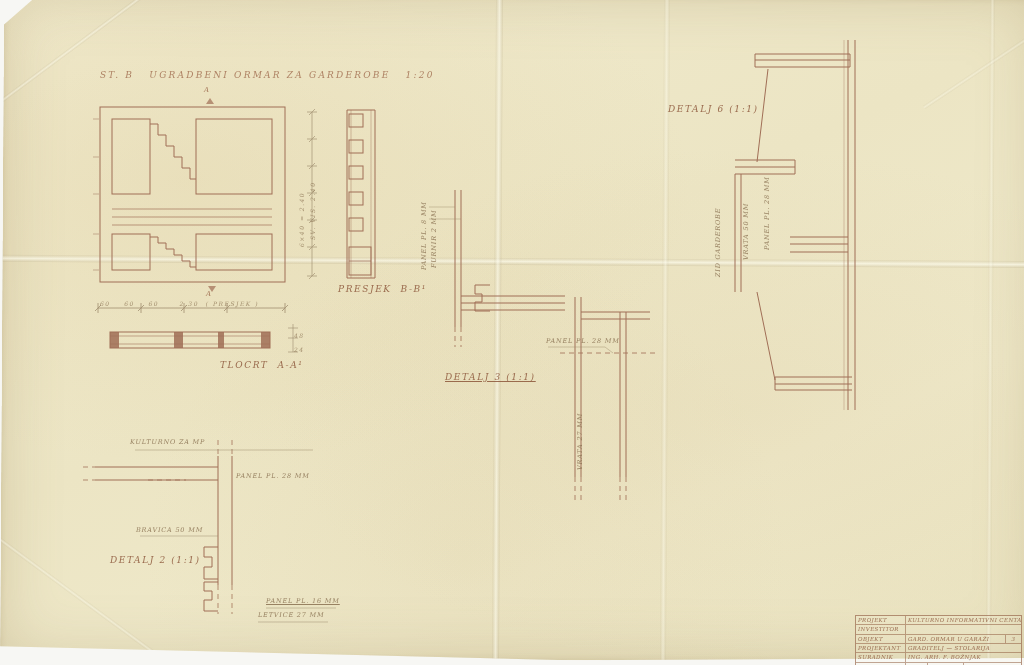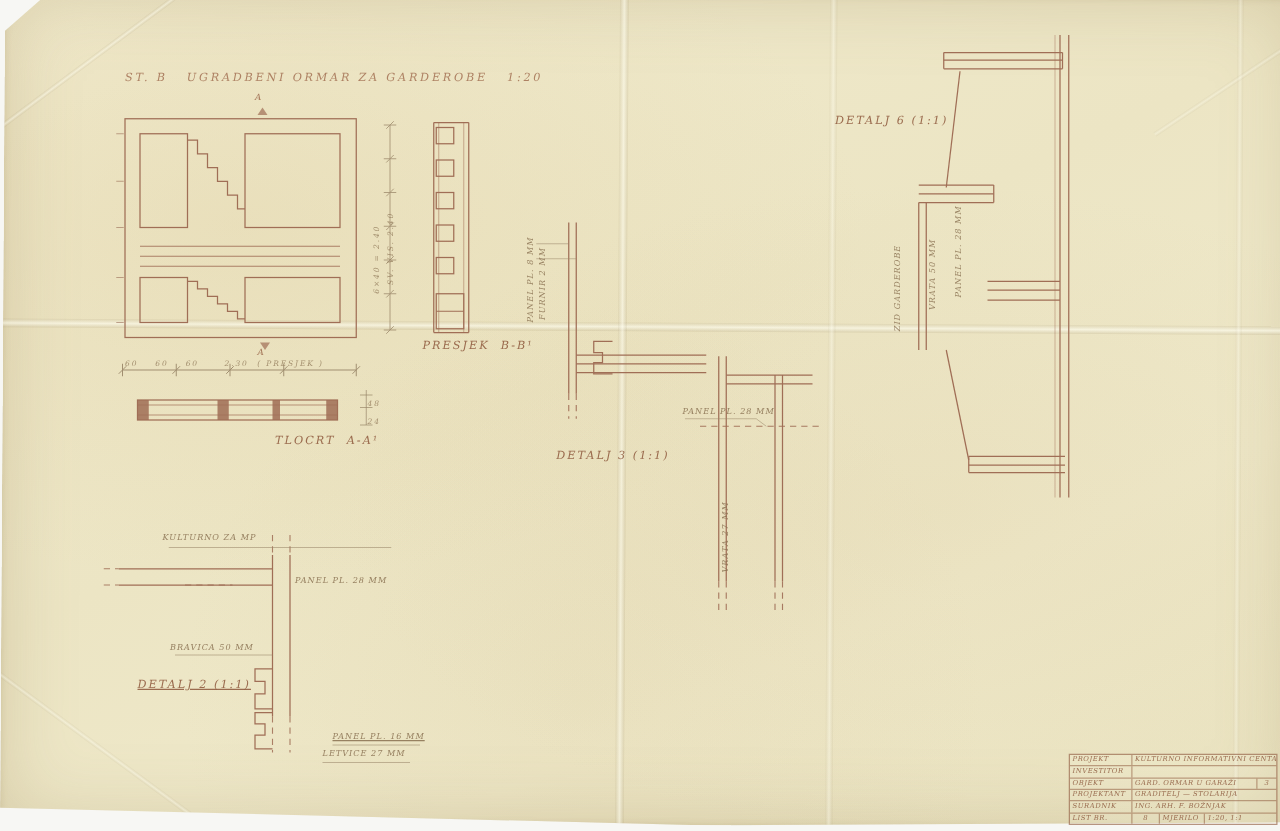--- a/index.html
+++ b/index.html
@@ -24,21 +24,21 @@
     background:linear-gradient(to right,rgba(120,100,58,0.06),rgba(255,255,244,0.35) 50%,rgba(120,100,58,0.08));}
   .crease-v3{top:0;bottom:0;left:986px;width:5px;
     background:linear-gradient(to right,rgba(120,100,58,0.05),rgba(255,255,244,0.3) 50%,rgba(120,100,58,0.07));}
   .crease-d1{left:-70px;top:52px;width:280px;height:4px;transform:rotate(-37deg);
     background:linear-gradient(to bottom,rgba(120,100,58,0.10),rgba(255,255,244,0.4),rgba(120,100,58,0.10));}
   .crease-d2{left:-60px;top:596px;width:260px;height:4px;transform:rotate(36deg);
     background:linear-gradient(to bottom,rgba(120,100,58,0.08),rgba(255,255,244,0.35),rgba(120,100,58,0.08));}
   .crease-d3{left:900px;top:40px;width:240px;height:4px;transform:rotate(-34deg);
     background:linear-gradient(to bottom,rgba(120,100,58,0.07),rgba(255,255,244,0.3),rgba(120,100,58,0.07));}
   
-  .content{position:absolute;left:0;top:0;width:1024px;height:519px;}
+  .content{position:absolute;left:0;top:12px;width:1024px;height:519px;}
   .blk{position:absolute;}
   svg{display:block;overflow:visible;}
   
   .hw{position:absolute;font-style:italic;white-space:pre;color:rgba(148,92,64,0.82);}
   .hw-title{font-size:9px;letter-spacing:2.2px;color:rgba(150,92,62,0.72);}
   .hw-label{font-size:9px;letter-spacing:1.6px;color:rgba(140,86,58,0.85);}
   .hw-small{font-size:6.5px;letter-spacing:0.8px;color:rgba(136,112,80,0.85);}
   .hw-dim{font-size:6px;letter-spacing:1.5px;color:rgba(140,116,84,0.75);}
   .hw-marker{font-size:7px;color:rgba(148,92,64,0.8);}
   .vtext{transform:rotate(-90deg);transform-origin:left top;}
@@ -168,21 +168,21 @@
         <g stroke="#998668" stroke-width="0.6" opacity="0.7" fill="none">
           <path d="M14,30 H40 M14,42 H46"></path>
           <path d="M133,170 h57 l8,6"></path>
         </g>
       </svg>
     </div>
     <div class="hw hw-small vtext" style="left:420px;top:258px;">PANEL PL. 8 MM</div>
     <div class="hw hw-small vtext" style="left:430px;top:256px;">FURNIR 2 MM</div>
     <div class="hw hw-small" style="left:546px;top:325px;">PANEL PL. 28 MM</div>
     <div class="hw hw-small vtext" style="left:576px;top:458px;">VRATA 27 MM</div>
-    <div class="hw hw-label" style="left:445px;top:360px;">DETALJ 3 (1:1)</div>
+    <div class="hw hw-label" style="left:445px;top:360px;text-decoration:underline;">DETALJ 3 (1:1)</div>
 
     <div class="blk" style="left:698px;top:22px;">
       <svg width="175" height="380" viewBox="0 0 175 380">
         <g stroke="#a06e56" fill="none" stroke-width="1">
           <path d="M57,20 H152 M57,26 H152 M57,33 H152"></path>
           <path d="M57,20 V33 M152,20 V33"></path>
           <path d="M150,6 V376 M157,6 V376"></path>
           <path d="M70,35 L59,128"></path>
           <path d="M37,126 H97 M37,133 H97 M37,140 H97"></path>
           <path d="M97,126 V140"></path>
@@ -220,21 +220,21 @@
           <path d="M188,178 H258"></path>
           <path d="M180,192 H250"></path>
         </g>
       </svg>
     </div>
     <div class="hw hw-small" style="left:130px;top:426px;">KULTURNO ZA MP</div>
     <div class="hw hw-small" style="left:236px;top:460px;">PANEL PL. 28 MM</div>
     <div class="hw hw-small" style="left:136px;top:514px;">BRAVICA 50 MM</div>
     <div class="hw hw-small" style="left:266px;top:585px;text-decoration:underline;">PANEL PL. 16 MM</div>
     <div class="hw hw-small" style="left:258px;top:599px;">LETVICE 27 MM</div>
-    <div class="hw hw-label" style="left:110px;top:543px;text-decoration:underline;">DETALJ 2 (1:1)</div>
+    <div class="hw hw-label" style="left:110px;top:543px;">DETALJ 2 (1:1)</div>
 
     <div class="tb">
       <div class="tb-row">
         <div class="tb-cell tb-label">PROJEKT</div>
         <div class="tb-cell tb-value">KULTURNO INFORMATIVNI CENTAR</div>
       </div>
       <div class="tb-row">
         <div class="tb-cell tb-label">INVESTITOR</div>
         <div class="tb-cell tb-value"></div>
       </div>

